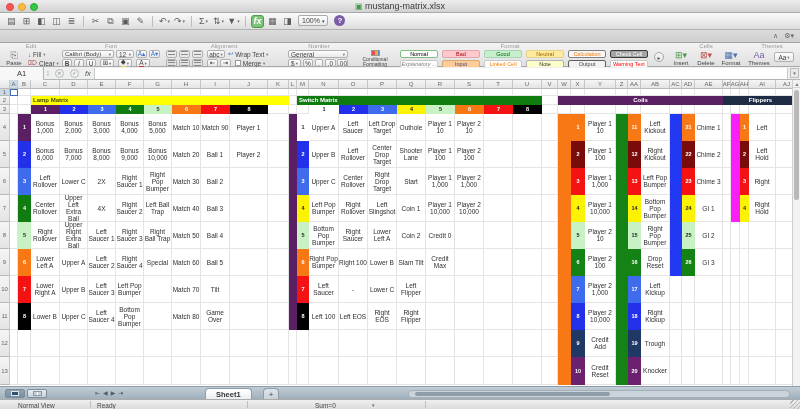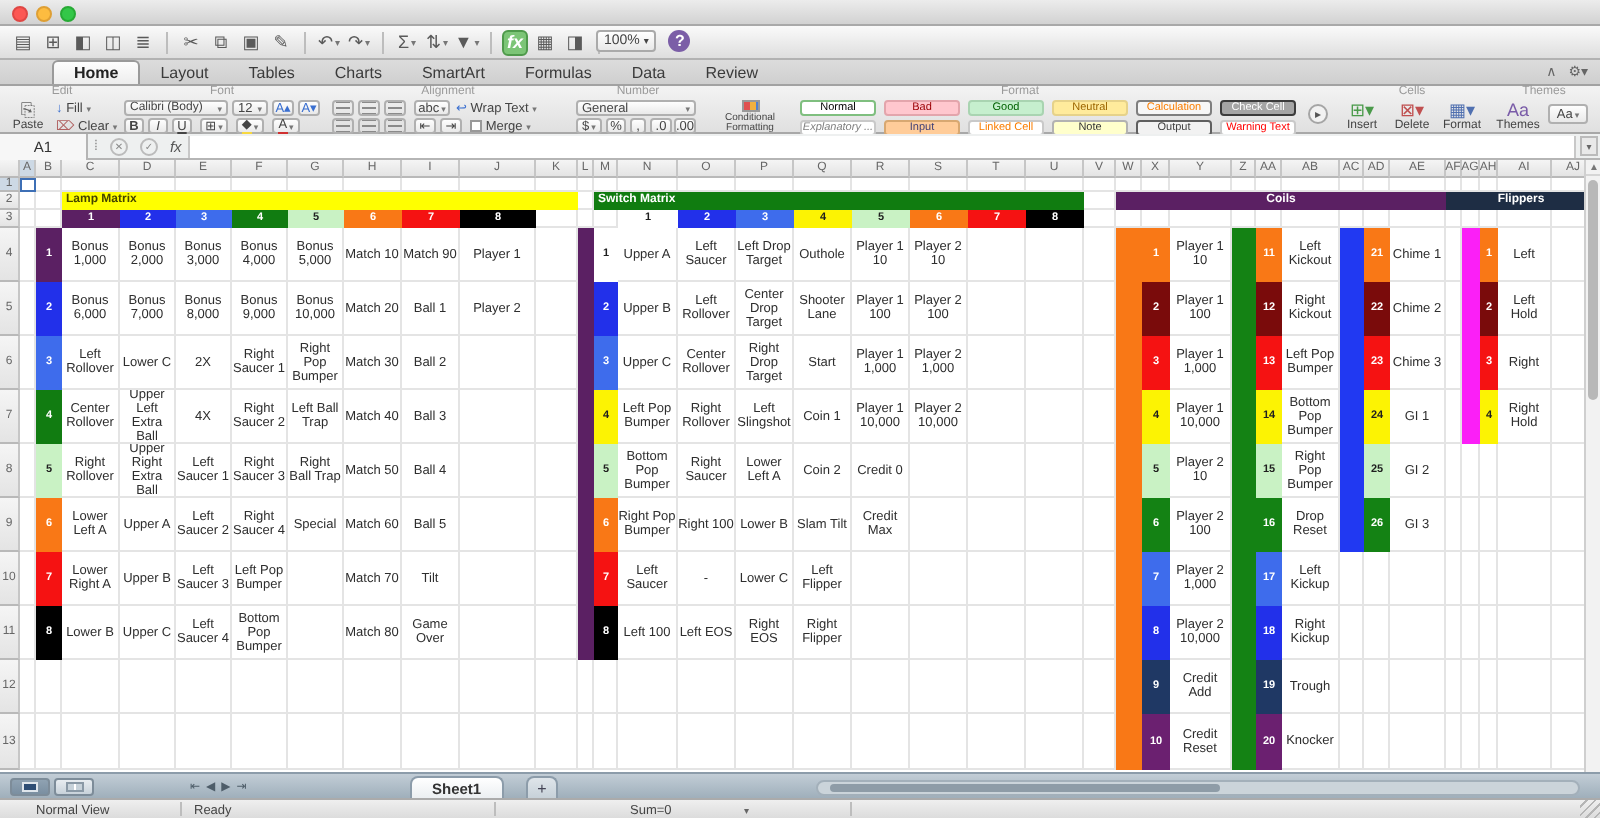--- a/index.html
+++ b/index.html
@@ -79,20 +79,24 @@
   .sdiv{position:absolute;top:1px;bottom:1px;width:1px;background:#bdbdbd;}
   .grip{position:absolute;right:0;top:0;width:10px;height:10px;background:repeating-linear-gradient(135deg,transparent 0 2px,#b5b5b5 2px 3px);}
 </style>
 </head>
 <body>
 
 <div class="titlebar">
   <span class="light" style="left:6px;background:#fc5753;border:0.5px solid #df4744;"></span>
   <span class="light" style="left:18px;background:#fdbc40;border:0.5px solid #de9f34;"></span>
   <span class="light" style="left:30px;background:#33c748;border:0.5px solid #27aa35;"></span>
+  <div class="title">
+    <span class="doc-ico">▣</span>
+    <span>mustang-matrix.xlsx</span>
+  </div>
 </div>
 
 <div class="toolbar">
   <div id="tb-icons">
       <div class="tbicon">▤</div>
       <div class="tbicon">⊞</div>
       <div class="tbicon">◧</div>
       <div class="tbicon">◫</div>
       <div class="tbicon">≣</div>
       <div class="tb-div"></div>
@@ -118,30 +122,20 @@
         <span>100%</span>
         <span class="caret" style="font-size:5px;margin-left:2px;">▾</span>
       </div>
     <div class="helpbtn">
         <span>?</span>
       </div>
   </div>
 </div>
 
 <div class="tabsrow">
-  <div id="ribbon-tabs">
-      <div class="rtab active">Home</div>
-      <div class="rtab">Layout</div>
-      <div class="rtab">Tables</div>
-      <div class="rtab">Charts</div>
-      <div class="rtab">SmartArt</div>
-      <div class="rtab">Formulas</div>
-      <div class="rtab">Data</div>
-      <div class="rtab">Review</div>
-    </div>
   <div class="tabs-right">
     <span>∧</span>
     <span>⚙▾</span>
   </div>
 </div>
 
 <div class="ribbon">
 
   <div class="group" style="left:2px;width:58px;">
     <div class="grplabel">Edit</div>

